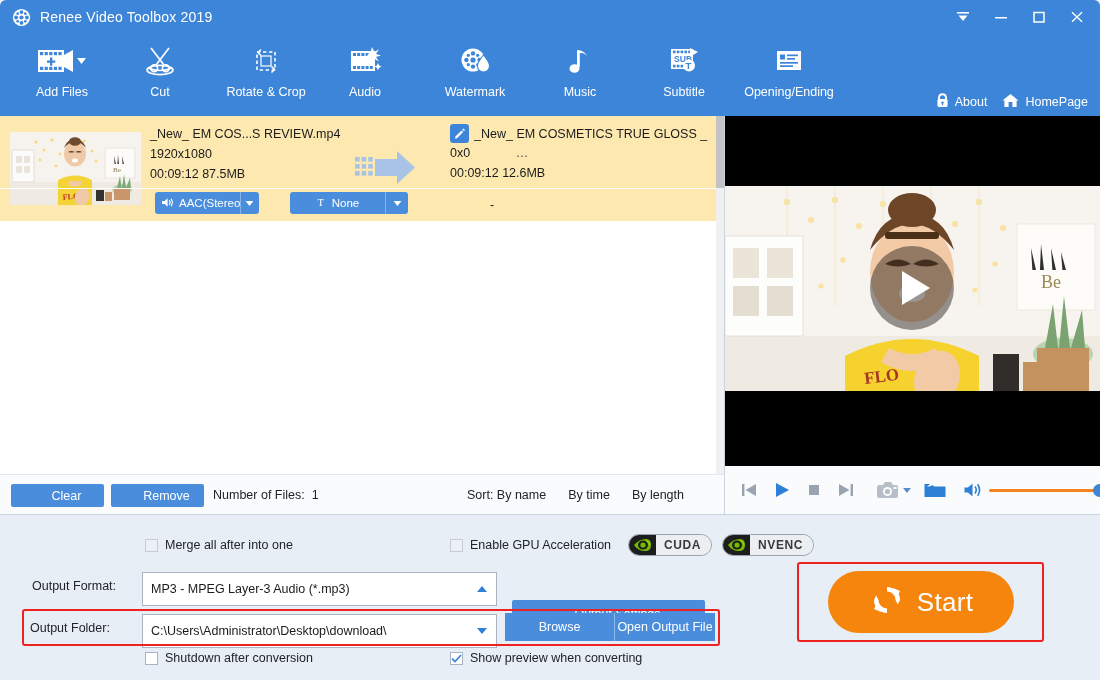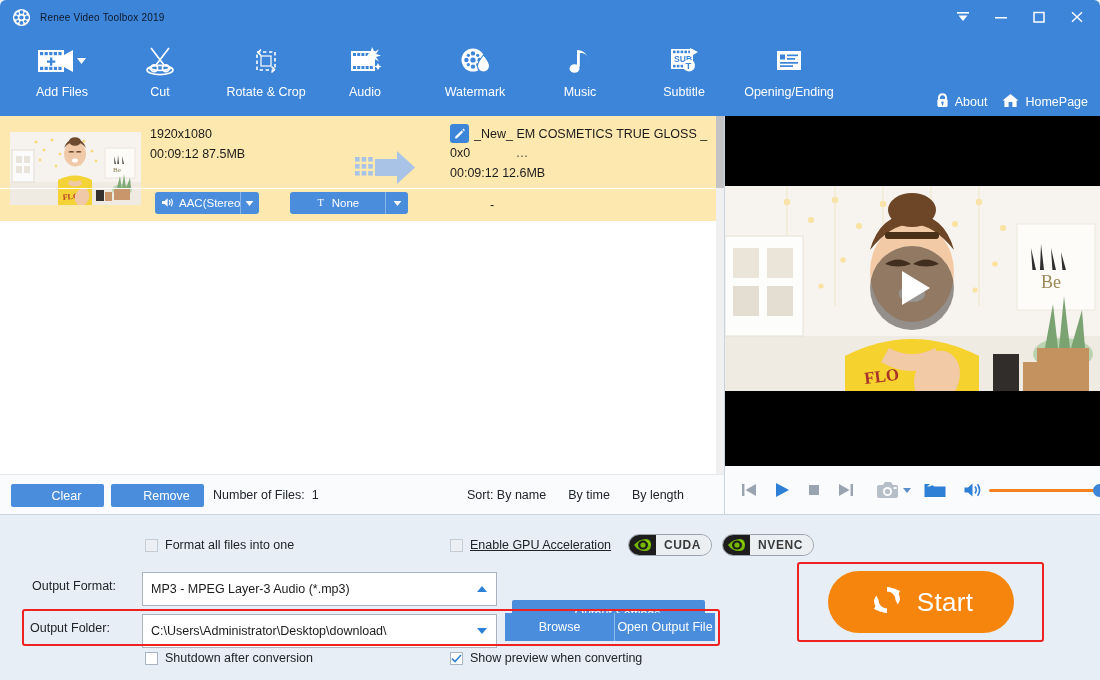--- a/index.html
+++ b/index.html
@@ -14,21 +14,21 @@
   .app { position:relative; width:1100px; height:680px; background:#eef2f7; }
 
   
   .titlebar {
     position:absolute; left:0; top:0; width:1100px; height:34px;
     background:#3d85d8;
     border-top-left-radius:6px; border-top-right-radius:6px;
   }
   .title-left { position:absolute; left:12px; top:0; height:34px; display:flex; align-items:center; gap:9px; }
   .reel-icon { width:19px; height:19px; }
-  .title-text { color:#0f172a; font-size:10px; letter-spacing:.2px; }
+  .title-text { color:#ffffff; font-size:14px; letter-spacing:.2px; }
   .win-btns { position:absolute; right:4px; top:0; height:34px; display:flex; align-items:center; }
   .win-btn {
     width:38px; height:34px; display:flex; align-items:center; justify-content:center;
     cursor:default;
   }
 
   
   .toolbar {
     position:absolute; left:0; top:34px; width:1100px; height:82px;
     background:#3d85d8;
@@ -130,21 +130,21 @@
     position:absolute; left:0; top:514px; width:1100px; height:166px;
     background:#e8eef6; border-top:1px solid #c9d4e2;
   }
   .chk { display:inline-flex; align-items:center; gap:7px; font-size:12.5px; color:#20242a; cursor:default; }
   .chkbox {
     width:13px; height:13px; background:#fff; border:1px solid #a8b4c2; flex:0 0 auto;
     display:flex; align-items:center; justify-content:center;
   }
   .chkbox.disabled { background:#eceff3; border-color:#c4ccd6; }
   .chk-merge { position:absolute; left:145px; top:538px; }
-  .chk-gpu { position:absolute; left:450px; top:538px;text-decoration:underline; }
+  .chk-gpu { position:absolute; left:450px; top:538px; }
   .gpu-badges { position:absolute; left:628px; top:534px; display:flex; gap:10px; }
   .badge {
     display:flex; align-items:stretch; height:22px; border-radius:11px; overflow:hidden;
     border:1px solid #9aa3ad; background:#e9ecef; cursor:default;
   }
   .badge .nv { width:27px; background:#1d1d1d; display:flex; align-items:center; justify-content:center; }
   .badge .btext {
     padding:0 10px 0 8px; display:flex; align-items:center;
     font-family:"Liberation Sans", sans-serif; font-size:12px; font-weight:bold;
     color:#3a3a3a; letter-spacing:.6px; background:#eceff1;
@@ -459,20 +459,21 @@
           <path d="M48 73 L48 48 q17 -9 34 0 L82 73 Z" fill="#f4d336"></path>
           <path d="M58 52 q7 5 14 0 l-2 -4 q-5 3 -10 0z" fill="#f0c9a8"></path>
           <text x="53" y="68" font-family="Liberation Serif, serif" font-size="8" font-weight="bold" fill="#b5362b" transform="rotate(-6 53 68)">FLO</text>
           <ellipse cx="72" cy="65" rx="7" ry="9" fill="#f0c9a8" transform="rotate(20 72 65)"></ellipse>
           <rect x="86" y="58" width="8" height="11" fill="#33302e"></rect>
           <rect x="95" y="60" width="7" height="9" fill="#c9956a"></rect>
         </svg>
       </div>
 
       <div class="src-block">
+        <div class="src-line">_New_ EM COS...S  REVIEW.mp4</div>
         <div class="src-line">1920x1080</div>
         <div class="src-line">00:09:12 87.5MB</div>
       </div>
 
       <span class="arrow-big">
         <svg width="62" height="38" viewBox="0 0 62 38">
           <g fill="#a9c3e6">
             <rect x="0" y="8" width="4.6" height="4.6"></rect>
               <rect x="6.6" y="8" width="4.6" height="4.6"></rect>
             <rect x="0" y="15" width="4.6" height="4.6"></rect>
@@ -690,21 +691,21 @@
       <span class="track"></span>
       <span class="knob"></span>
     </span>
 
   </div>
 
   <div class="settings"></div>
 
   <label class="chk chk-merge">
     <span class="chkbox disabled"></span>
-    <span>Format all files into one</span>
+    <span>Merge all after into one</span>
   </label>
 
   <label class="chk chk-gpu">
     <span class="chkbox disabled"></span>
     <span>Enable GPU Acceleration</span>
   </label>
 
   <div class="gpu-badges">
     <div class="badge">
       <span class="nv">

